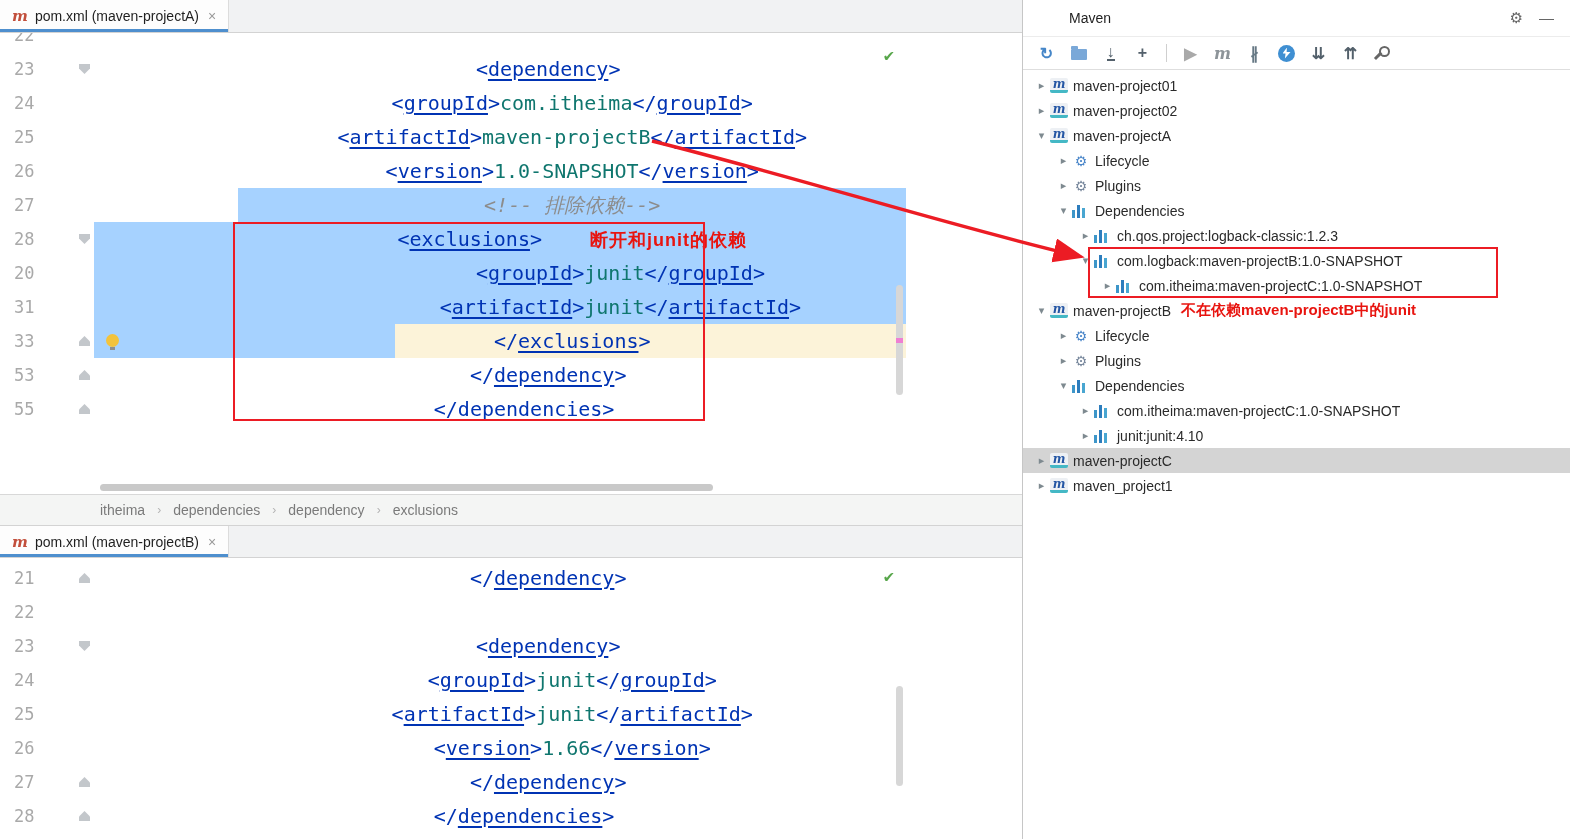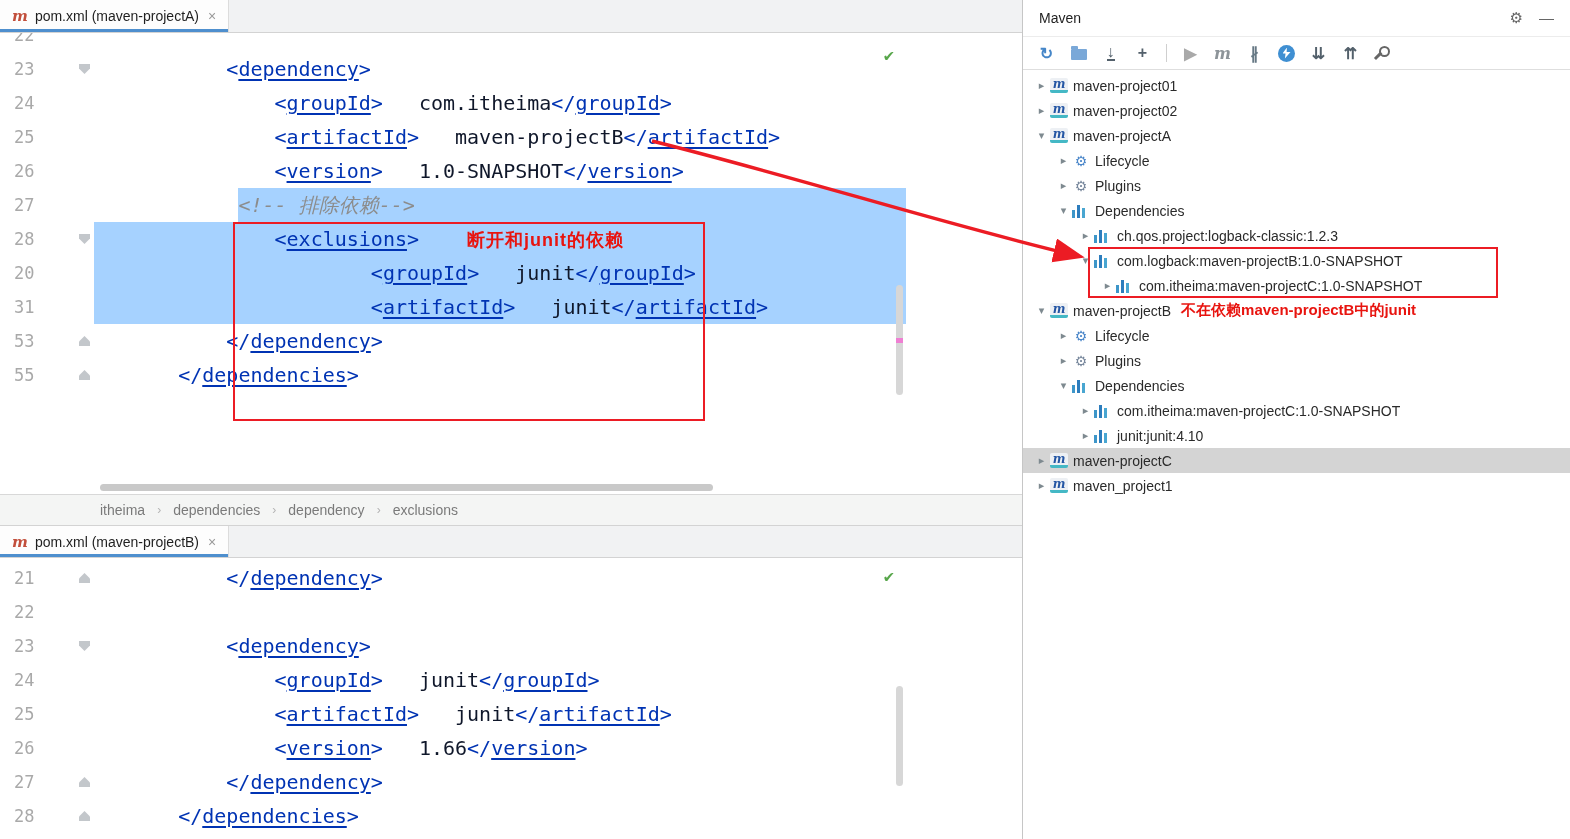--- a/index.html
+++ b/index.html
@@ -8,57 +8,57 @@
 
 
 .left-pane{position:absolute;top:0;left:0;width:1022px;height:839px;}
 .tabbar{position:absolute;left:0;width:1022px;height:33px;background:#f1f2f3;border-bottom:1px solid #d3d3d3;display:flex;z-index:10;}
 #tabbar1{top:0;}
 #tabbar2{top:525px;border-top:1px solid #d3d3d3;}
 .tab{display:flex;align-items:center;gap:7px;padding:0 12px;background:#fdfdfd;border-right:1px solid #dcdcdc;box-shadow:inset 0 -3px 0 #4e8fce;font-size:14px;color:#1f1f1f;}
 .tab-micon{font-family:"DejaVu Serif",serif;font-style:italic;font-weight:bold;font-size:15px;color:#c24f3c;}
 .tab-close{color:#9a9a9a;font-size:14px;margin-left:2px;}
 
-.editor{position:absolute;left:0;width:906px;background:#fff;overflow:hidden;font-family:"DejaVu Sans Mono",monospace;font-size:20px;color:#080808;}
+.editor{position:absolute;left:0;width:906px;background:#fff;overflow:hidden;font-family:"DejaVu Sans Mono",monospace;font-size:20px;color:#080808;text-align:center;}
 #editor1{top:33px;height:461px;}
 #editor2{top:558px;height:281px;}
 #editor1 .ed-lines{margin-top:-15px;}
 #editor2 .ed-lines{margin-top:3px;}
 .ed-row{position:relative;height:34px;line-height:34px;}
 .caret-bg{position:absolute;left:94px;right:0;top:0;bottom:0;background:#fcf3d9;z-index:0;}
 .sel{position:absolute;top:0;bottom:0;background:#a6d2ff;z-index:1;}
 .gut{position:absolute;left:0;top:0;width:94px;height:34px;z-index:2;}
 .lnum{position:absolute;left:14px;font-size:17px;color:#a9a9a9;line-height:34px;}
 .fold{position:absolute;left:79px;top:12px;width:11px;height:10px;background:#c3c7cb;}
 .fold-down{clip-path:polygon(0 0,100% 0,100% 45%,50% 100%,0 45%);}
 .fold-up{clip-path:polygon(50% 0,100% 55%,100% 100%,0 100%,0 55%);}
 .bulb{position:absolute;left:106px;top:10px;width:13px;height:13px;background:#f3c33c;border-radius:50%;z-index:3;}
 .bulb::after{content:"";position:absolute;left:4px;bottom:-3px;width:5px;height:3px;background:#8f8f8f;}
 .code{position:relative;margin-left:94px;white-space:pre;z-index:2;}
 .tok-tag{color:#0033b3;text-decoration:underline;text-underline-offset:3px;}
 .tok-br{color:#0033b3;}
-.tok-text{color:#0f172a;margin-left:36px;}
+.tok-text{color:#0f766e;}
 .tok-comment{color:#8c8c8c;font-style:italic;}
 .ed-note{font-family:"Liberation Sans",sans-serif;font-weight:bold;font-size:18px;color:#e8140f;margin-left:48px;letter-spacing:1px;}
 .ed-check{position:absolute;right:12px;font-size:17px;color:#57a64a;z-index:6;}
 #editor1 .ed-check{top:12px;}
 #editor2 .ed-check{top:8px;}
 .vscroll{position:absolute;right:3px;width:7px;border-radius:4px;background:#d7d7d7;z-index:5;}
 #editor1 .vscroll{top:252px;height:110px;}
 #editor2 .vscroll{top:128px;height:100px;}
 .scroll-tick{position:absolute;right:3px;width:7px;height:5px;background:#ef7fd3;z-index:6;top:305px;}
 .hscroll{position:absolute;left:100px;bottom:3px;width:613px;height:7px;border-radius:4px;background:#c9c9c9;z-index:5;}
 
 #breadcrumb{position:absolute;top:494px;left:0;width:1022px;height:31px;background:#f4f5f4;border-top:1px solid #d8d8d8;display:flex;align-items:center;gap:12px;padding-left:100px;font-size:14px;color:#7a7a7a;}
 .bc-sep{color:#b4b4b4;font-size:12px;}
 
 
 .maven-panel{position:absolute;top:0;left:1022px;width:548px;height:839px;background:#fff;border-left:1px solid #c6c6c6;}
 .mp-header{height:37px;display:flex;align-items:center;padding:0 16px;border-bottom:1px solid #ececec;}
-.mp-title{font-size:14px;color:#1f1f1f;}
+.mp-title{font-size:14px;color:#1f1f1f;margin-left:30px;}
 .mp-hicons{margin-left:auto;display:flex;gap:16px;color:#666;font-size:15px;}
 .mp-hicons span{cursor:default;}
 .mp-toolbar{height:33px;display:flex;align-items:center;gap:5px;padding-left:10px;border-bottom:1px solid #dedede;}
 .tb-btn{width:27px;height:24px;display:flex;align-items:center;justify-content:center;font-size:16px;font-weight:bold;}
 .tb-btn.italic{font-style:italic;font-family:"DejaVu Serif",serif;}
 .tb-sep{width:1px;height:18px;background:#cfcfcf;margin:0 5px;}
 .tb-underline{border-bottom:2px solid #53606b;line-height:14px;}
 .icon-folder{width:16px;height:11px;background:#7aa8d8;border-radius:1px;position:relative;margin-top:3px;}
 .icon-folder::before{content:"";position:absolute;top:-3px;left:0;width:7px;height:3px;background:#7aa8d8;border-radius:1px 1px 0 0;}
 .icon-bolt{width:17px;height:17px;border-radius:50%;background:#3f8fd2;display:flex;align-items:center;justify-content:center;}
@@ -158,20 +158,30 @@
           <div class="code"><span class="tok-text">                    </span><span class="tok-br">&lt;</span><span class="tok-tag">groupId</span><span class="tok-br">&gt;</span><span class="tok-text">junit</span><span class="tok-br">&lt;/</span><span class="tok-tag">groupId</span><span class="tok-br">&gt;</span></div>
         </div>
         <div class="ed-row">
           <div class="sel" style="left: calc(0ch + 94px); right: 0px;"></div>
           <div class="gut">
             <span class="lnum">31</span>
           </div>
           <div class="code"><span class="tok-text">                    </span><span class="tok-br">&lt;</span><span class="tok-tag">artifactId</span><span class="tok-br">&gt;</span><span class="tok-text">junit</span><span class="tok-br">&lt;/</span><span class="tok-tag">artifactId</span><span class="tok-br">&gt;</span></div>
         </div>
         <div class="ed-row">
+          <div class="caret-bg"></div>
+          <div class="sel" style="left: calc(0ch + 94px); width: 25ch;"></div>
+          <div class="gut">
+            <span class="lnum">33</span>
+            <span class="fold fold-up"></span>
+          </div>
+          <span class="bulb"></span>
+          <div class="code"><span class="tok-text">            </span><span class="tok-br">&lt;/</span><span class="tok-tag">exclusions</span><span class="tok-br">&gt;</span></div>
+        </div>
+        <div class="ed-row">
           <div class="gut">
             <span class="lnum">53</span>
             <span class="fold fold-up"></span>
           </div>
           <div class="code"><span class="tok-text">        </span><span class="tok-br">&lt;/</span><span class="tok-tag">dependency</span><span class="tok-br">&gt;</span></div>
         </div>
         <div class="ed-row">
           <div class="gut">
             <span class="lnum">55</span>
             <span class="fold fold-up"></span>

